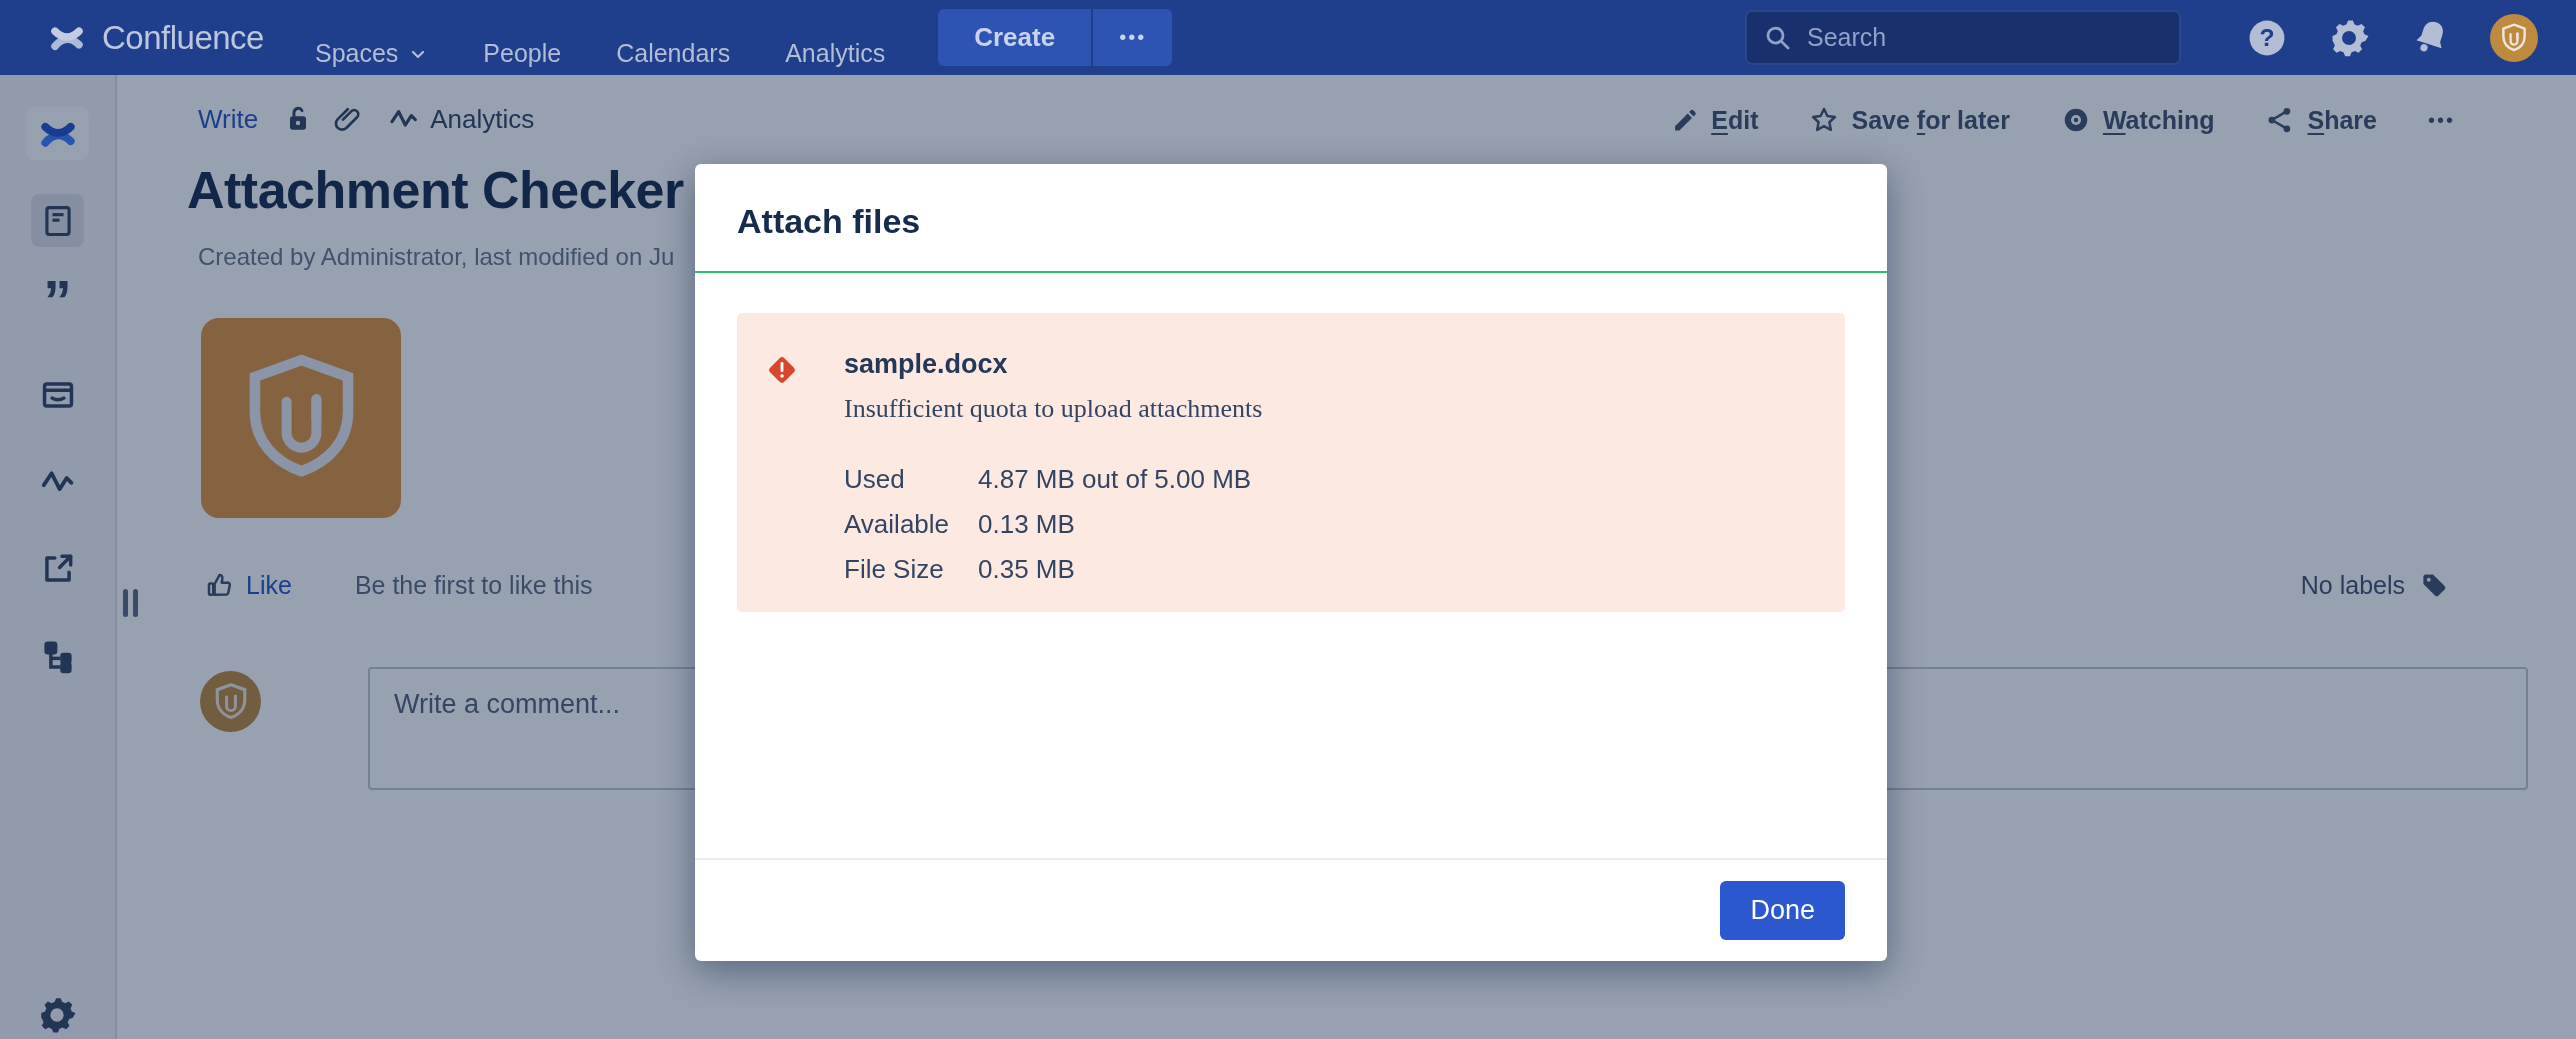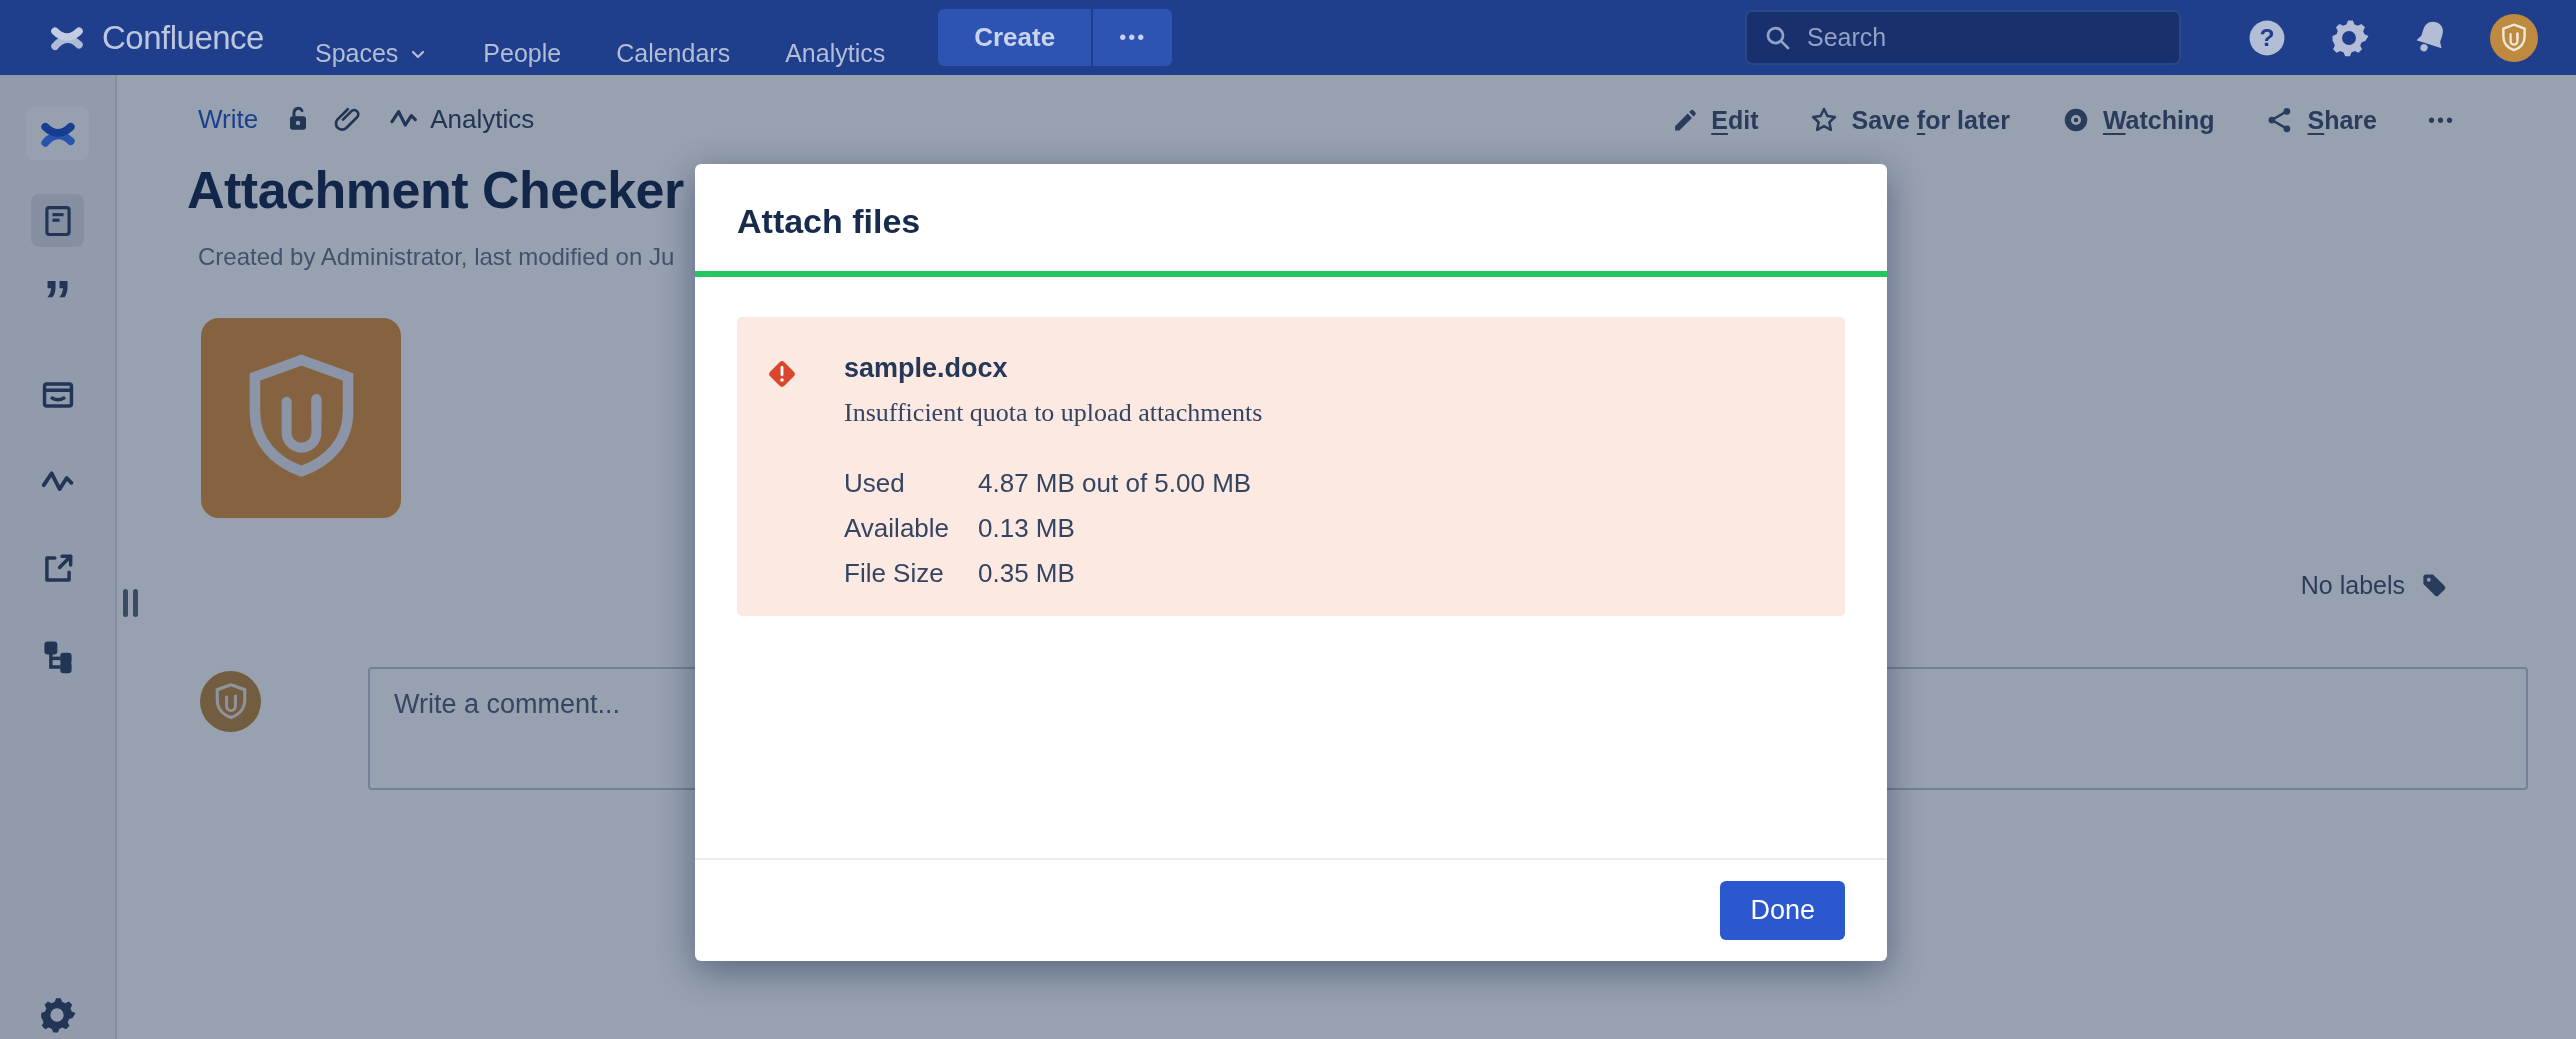--- a/index.html
+++ b/index.html
@@ -63,21 +63,21 @@
   .comment-avatar { position:absolute; left:0; top:4px; width:61px; height:61px; border-radius:50%; background:#BE8A3F; display:flex; align-items:center; justify-content:center; }
   .comment-box { position:absolute; left:168px; top:0; width:2160px; height:123px; background:#fff; border:2px solid #C1C7D0; border-radius:4px; }
   .comment-box textarea { width:100%; height:100%; border:none; outline:none; resize:none; background:transparent; font-family:inherit; font-size:27px; color:#344563; padding:20px 24px; }
   .comment-box textarea::placeholder { color:#55617A; }
 
   
   .blanket { position:absolute; left:0; top:75px; width:2576px; height:964px; background:rgba(9,30,66,0.42); z-index:10; }
 
   
   .modal { position:absolute; left:695px; top:164px; width:1192px; height:797px; background:#fff; border-radius:6px; z-index:20; box-shadow:0 10px 36px rgba(9,30,66,0.45); display:flex; flex-direction:column; }
-  .modal-header { padding:38px 42px 30px 42px; border-bottom:6px solid #22c55e; }
+  .modal-header { padding:38px 42px 30px 42px; border-bottom:2px solid #22c55e; }
   .modal-title { font-size:34px; font-weight:700; color:#172B4D; }
   .modal-body { flex:1; padding:40px 42px; }
   .error-panel { width:100%; height:299px; background:#FCE9E2; border-radius:5px; padding:36px 0 0 30px; position:relative; }
   .error-icon-wrap { position:absolute; left:28px; top:40px; }
   .error-texts { margin-left:77px; }
   .error-file { font-size:27px; font-weight:700; color:#253858; }
   .error-msg { font-size:26px; color:#344563; margin-top:14px;font-family:Liberation Serif, serif; }
   .quota-table { margin-left:77px; margin-top:40px; font-size:26px; color:#344563; border-collapse:collapse; }
   .quota-table td { padding:0 0 14px 0; }
   .quota-table td.lbl { width:134px; }
@@ -242,20 +242,32 @@
       <div class="page-image">
         <span>
           <svg width="149" height="149" viewBox="0 0 24 24" fill="none" stroke="#E8EAF0" stroke-width="1.6" stroke-linecap="round">
             <path d="M12 2.6l7.5 2.7v5.6c0 4.8-3.2 8.1-7.5 9.6-4.3-1.5-7.5-4.8-7.5-9.6V5.3z" stroke-width="1.7"></path>
             <path d="M9.6 9.3v5a2.4 2.4 0 0 0 4.8 0V8.9"></path>
             <path d="M14.4 8.9v3.4"></path>
           </svg>
         </span>
       </div>
 
+      <div class="like-row">
+        <span class="like-btn">
+          <span class="thumb">
+            <svg width="30" height="30" viewBox="0 0 24 24" fill="none" stroke="#42526E" stroke-width="2" stroke-linejoin="round">
+              <path d="M8.5 11.2 12.4 4c1.4 0 2.4 1.1 2.3 2.5l-.5 3.6h4.6a1.8 1.8 0 0 1 1.8 2.1l-1.1 5.7a2.2 2.2 0 0 1-2.2 1.8H8.5z"></path>
+              <rect x="4" y="10.8" width="3.4" height="9" rx="1"></rect>
+            </svg>
+          </span>
+          <span>Like</span>
+        </span>
+        <span class="like-hint">Be the first to like this</span>
+      </div>
 
       <div class="labels-row">
         <span>No labels</span>
         <span>
           <svg width="30" height="30" viewBox="0 0 24 24">
             <path d="M3.5 5.5v5.6l9.3 9.3a2 2 0 0 0 2.8 0l4.9-4.9a2 2 0 0 0 0-2.8L11.2 3.5H5.5a2 2 0 0 0-2 2z" fill="#42526E"></path>
             <circle cx="7.8" cy="7.8" r="1.6" fill="#F4F5F7"></circle>
           </svg>
         </span>
       </div>

